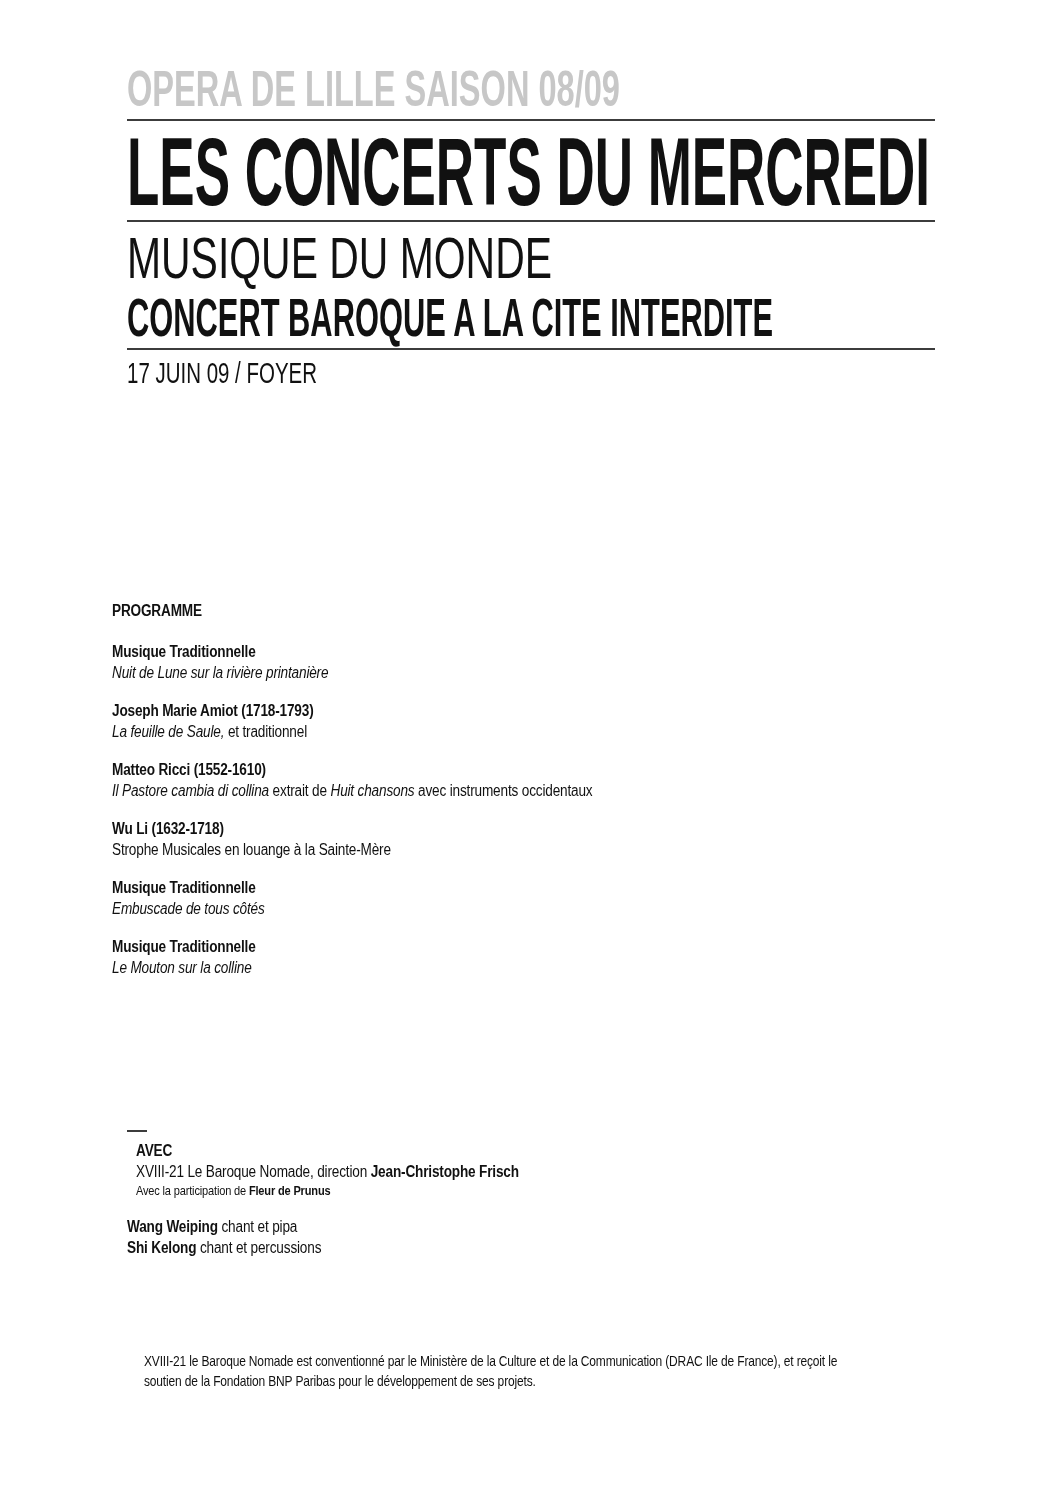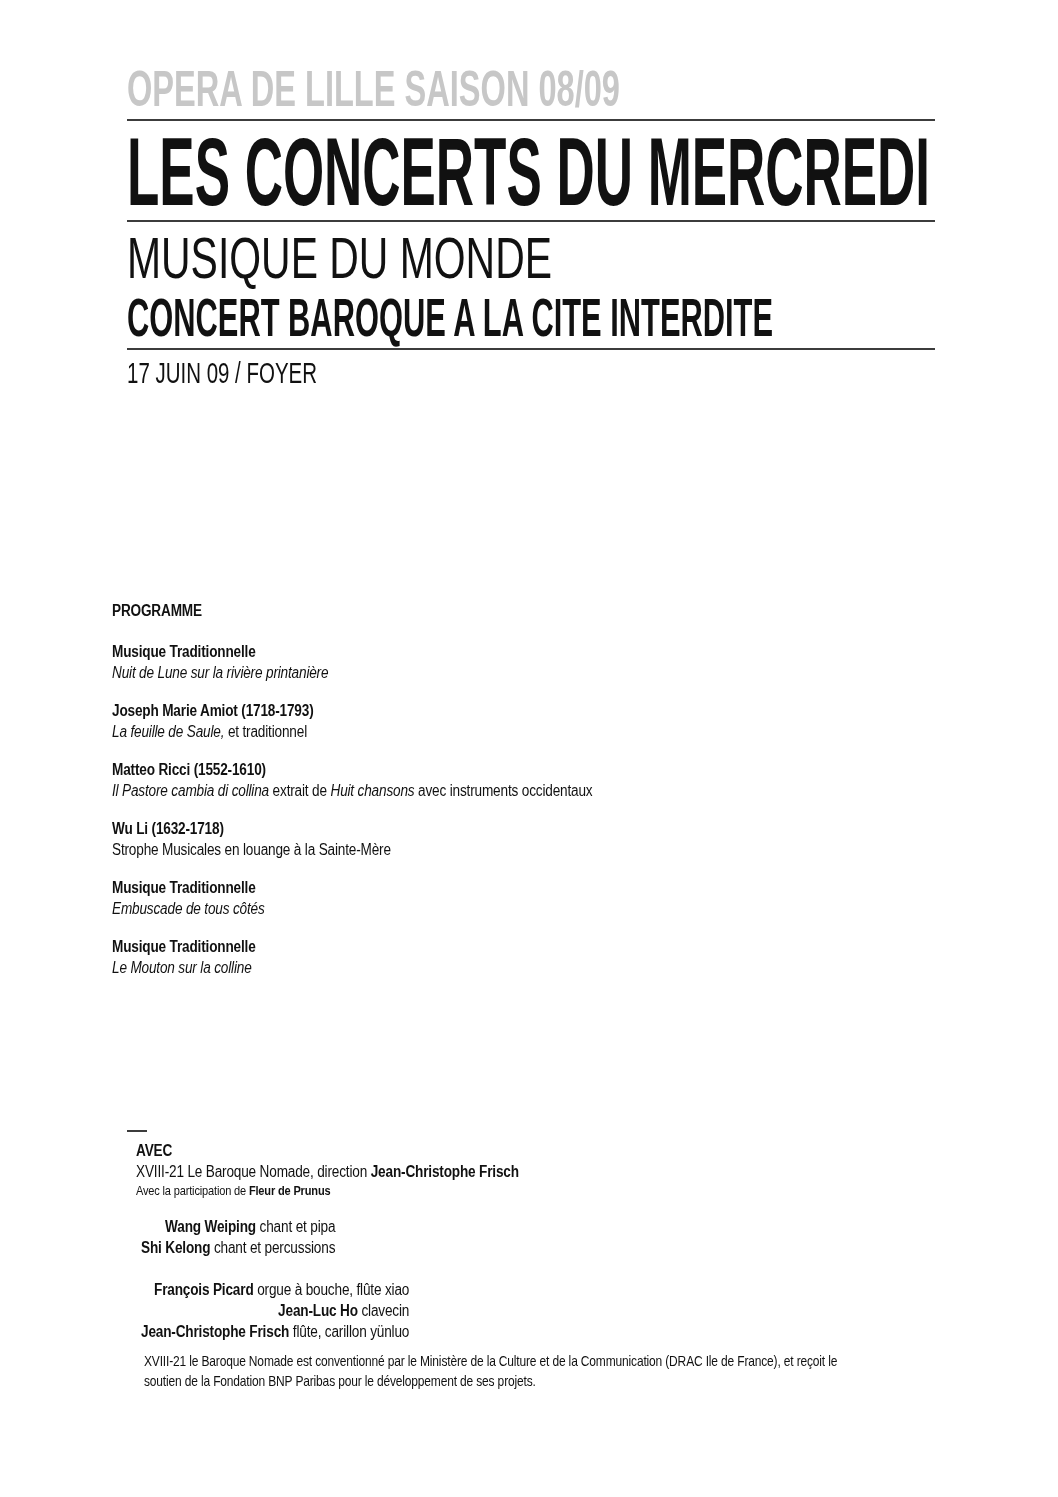--- a/index.html
+++ b/index.html
@@ -33,21 +33,21 @@
   }
   .b{font-weight:700;}
   .s-b{font-weight:700;}
   .s-i{font-style:italic;}
   .small{font-size:13px;line-height:18px;}
   .programme{position:absolute;left:112px;top:600px;}
   .prog-heading{margin-bottom:20px;}
   .entry{margin-top:17px;}
   .dash{position:absolute;left:127px;top:1130px;width:20px;height:2px;background:var(--rule,#3c3c3c);}
   .credits{position:absolute;left:127px;top:1140px;margin-left:9px;}
-  .group{position:absolute;left:141px;text-align:right;}
+  .group{position:absolute;left:127px;}
   #performers-group1{top:1216px;}
   #performers-group2{top:1279px;}
   footer{position:absolute;left:144px;top:1351px;}
   .fline{
     font-size:15px;line-height:20px;letter-spacing:-0.2px;
     white-space:nowrap;transform:scaleX(0.8);transform-origin:0 0;
   }
 </style>
 </head>
 <body>
@@ -105,24 +105,19 @@
   <section class="credits">
     <div class="line b">AVEC</div>
     <div class="line" id="ensemble-line"><span class="s-n">XVIII-21 Le Baroque Nomade, direction </span><span class="s-b">Jean-Christophe Frisch</span></div>
     <div class="line small" id="participation-line"><span class="s-n">Avec la participation de </span><span class="s-b">Fleur de Prunus</span></div>
   </section>
 
   <section class="group" id="performers-group1">
       <div class="line"><span class="s-b">Wang Weiping</span><span class="s-n"> chant et pipa</span></div>
       <div class="line"><span class="s-b">Shi Kelong</span><span class="s-n"> chant et percussions</span></div>
     </section>
-  <section class="group" id="performers-group2">
-      <div class="line"><span class="s-b">François Picard</span><span class="s-n"> orgue à bouche, flûte xiao</span></div>
-      <div class="line"><span class="s-b">Jean-Luc Ho</span><span class="s-n"> clavecin</span></div>
-      <div class="line"><span class="s-b">Jean-Christophe Frisch</span><span class="s-n"> flûte, carillon yünluo</span></div>
-    </section>
 
   <footer id="footer">
       <div class="fline">XVIII-21 le Baroque Nomade est conventionné par le Ministère de la Culture et de la Communication (DRAC Ile de France), et reçoit le</div>
       <div class="fline">soutien de la Fondation BNP Paribas pour le développement de ses projets.</div>
     </footer>
 
 </div>
 
 </body></html>

